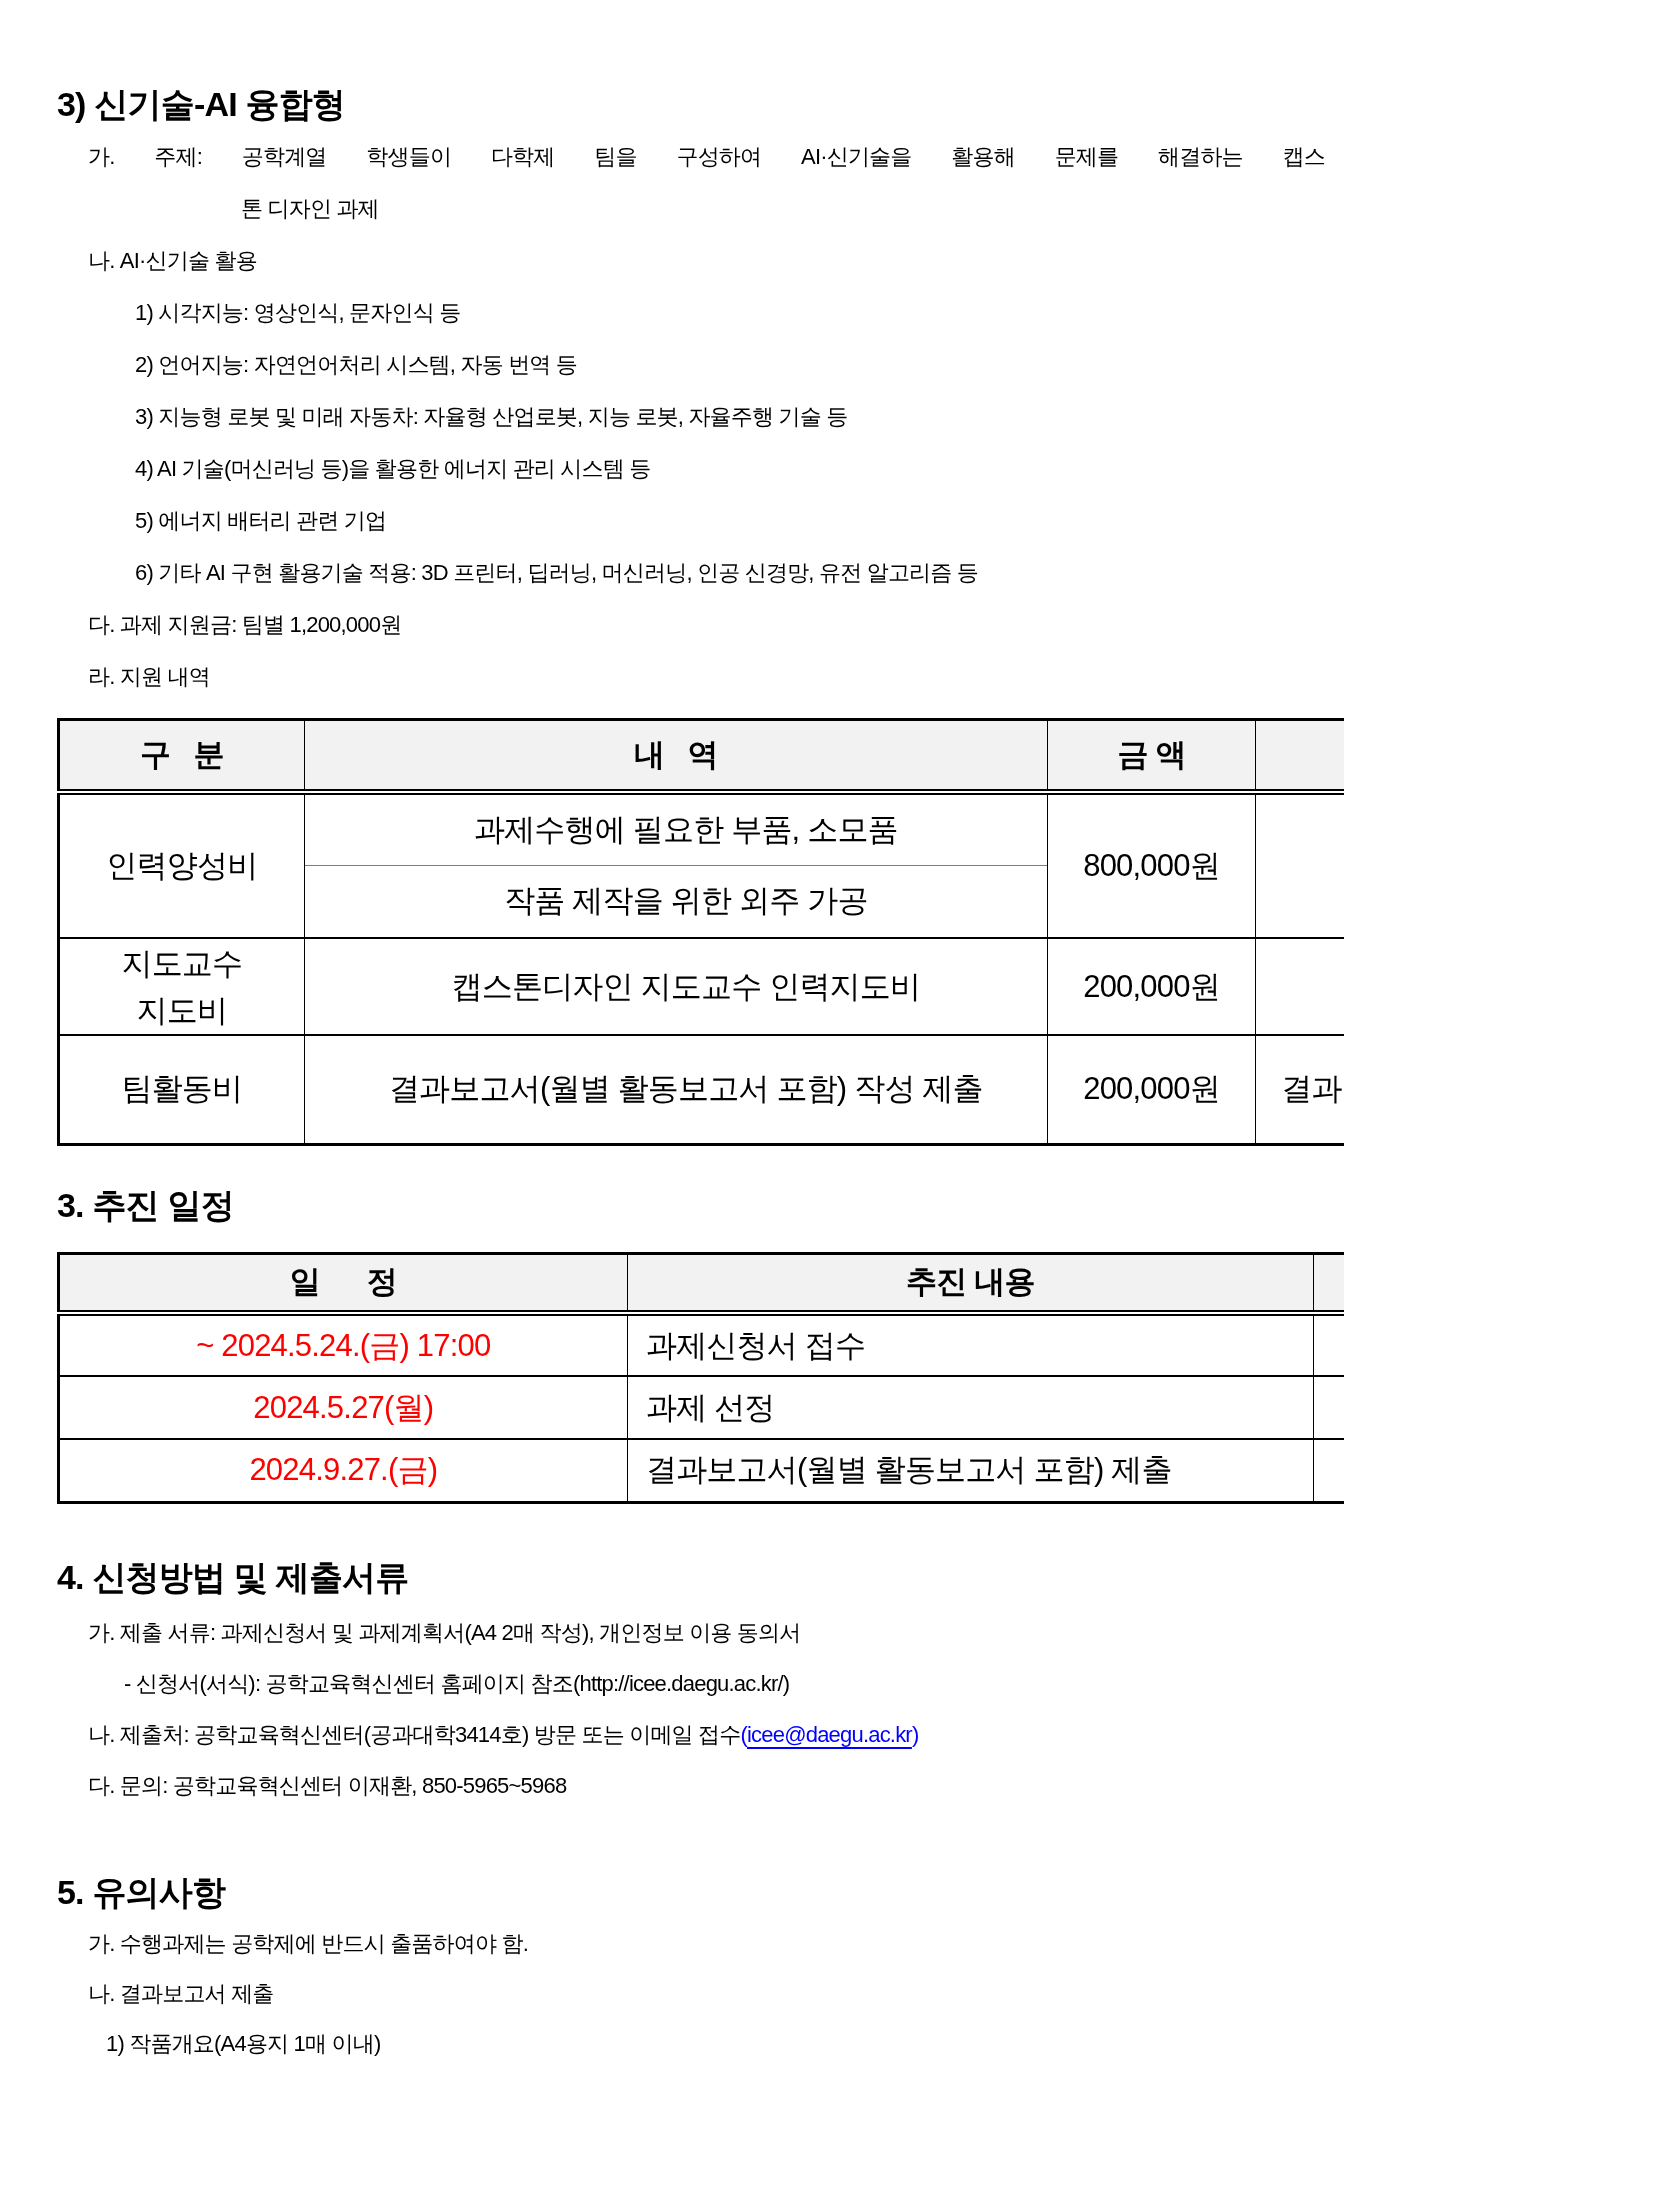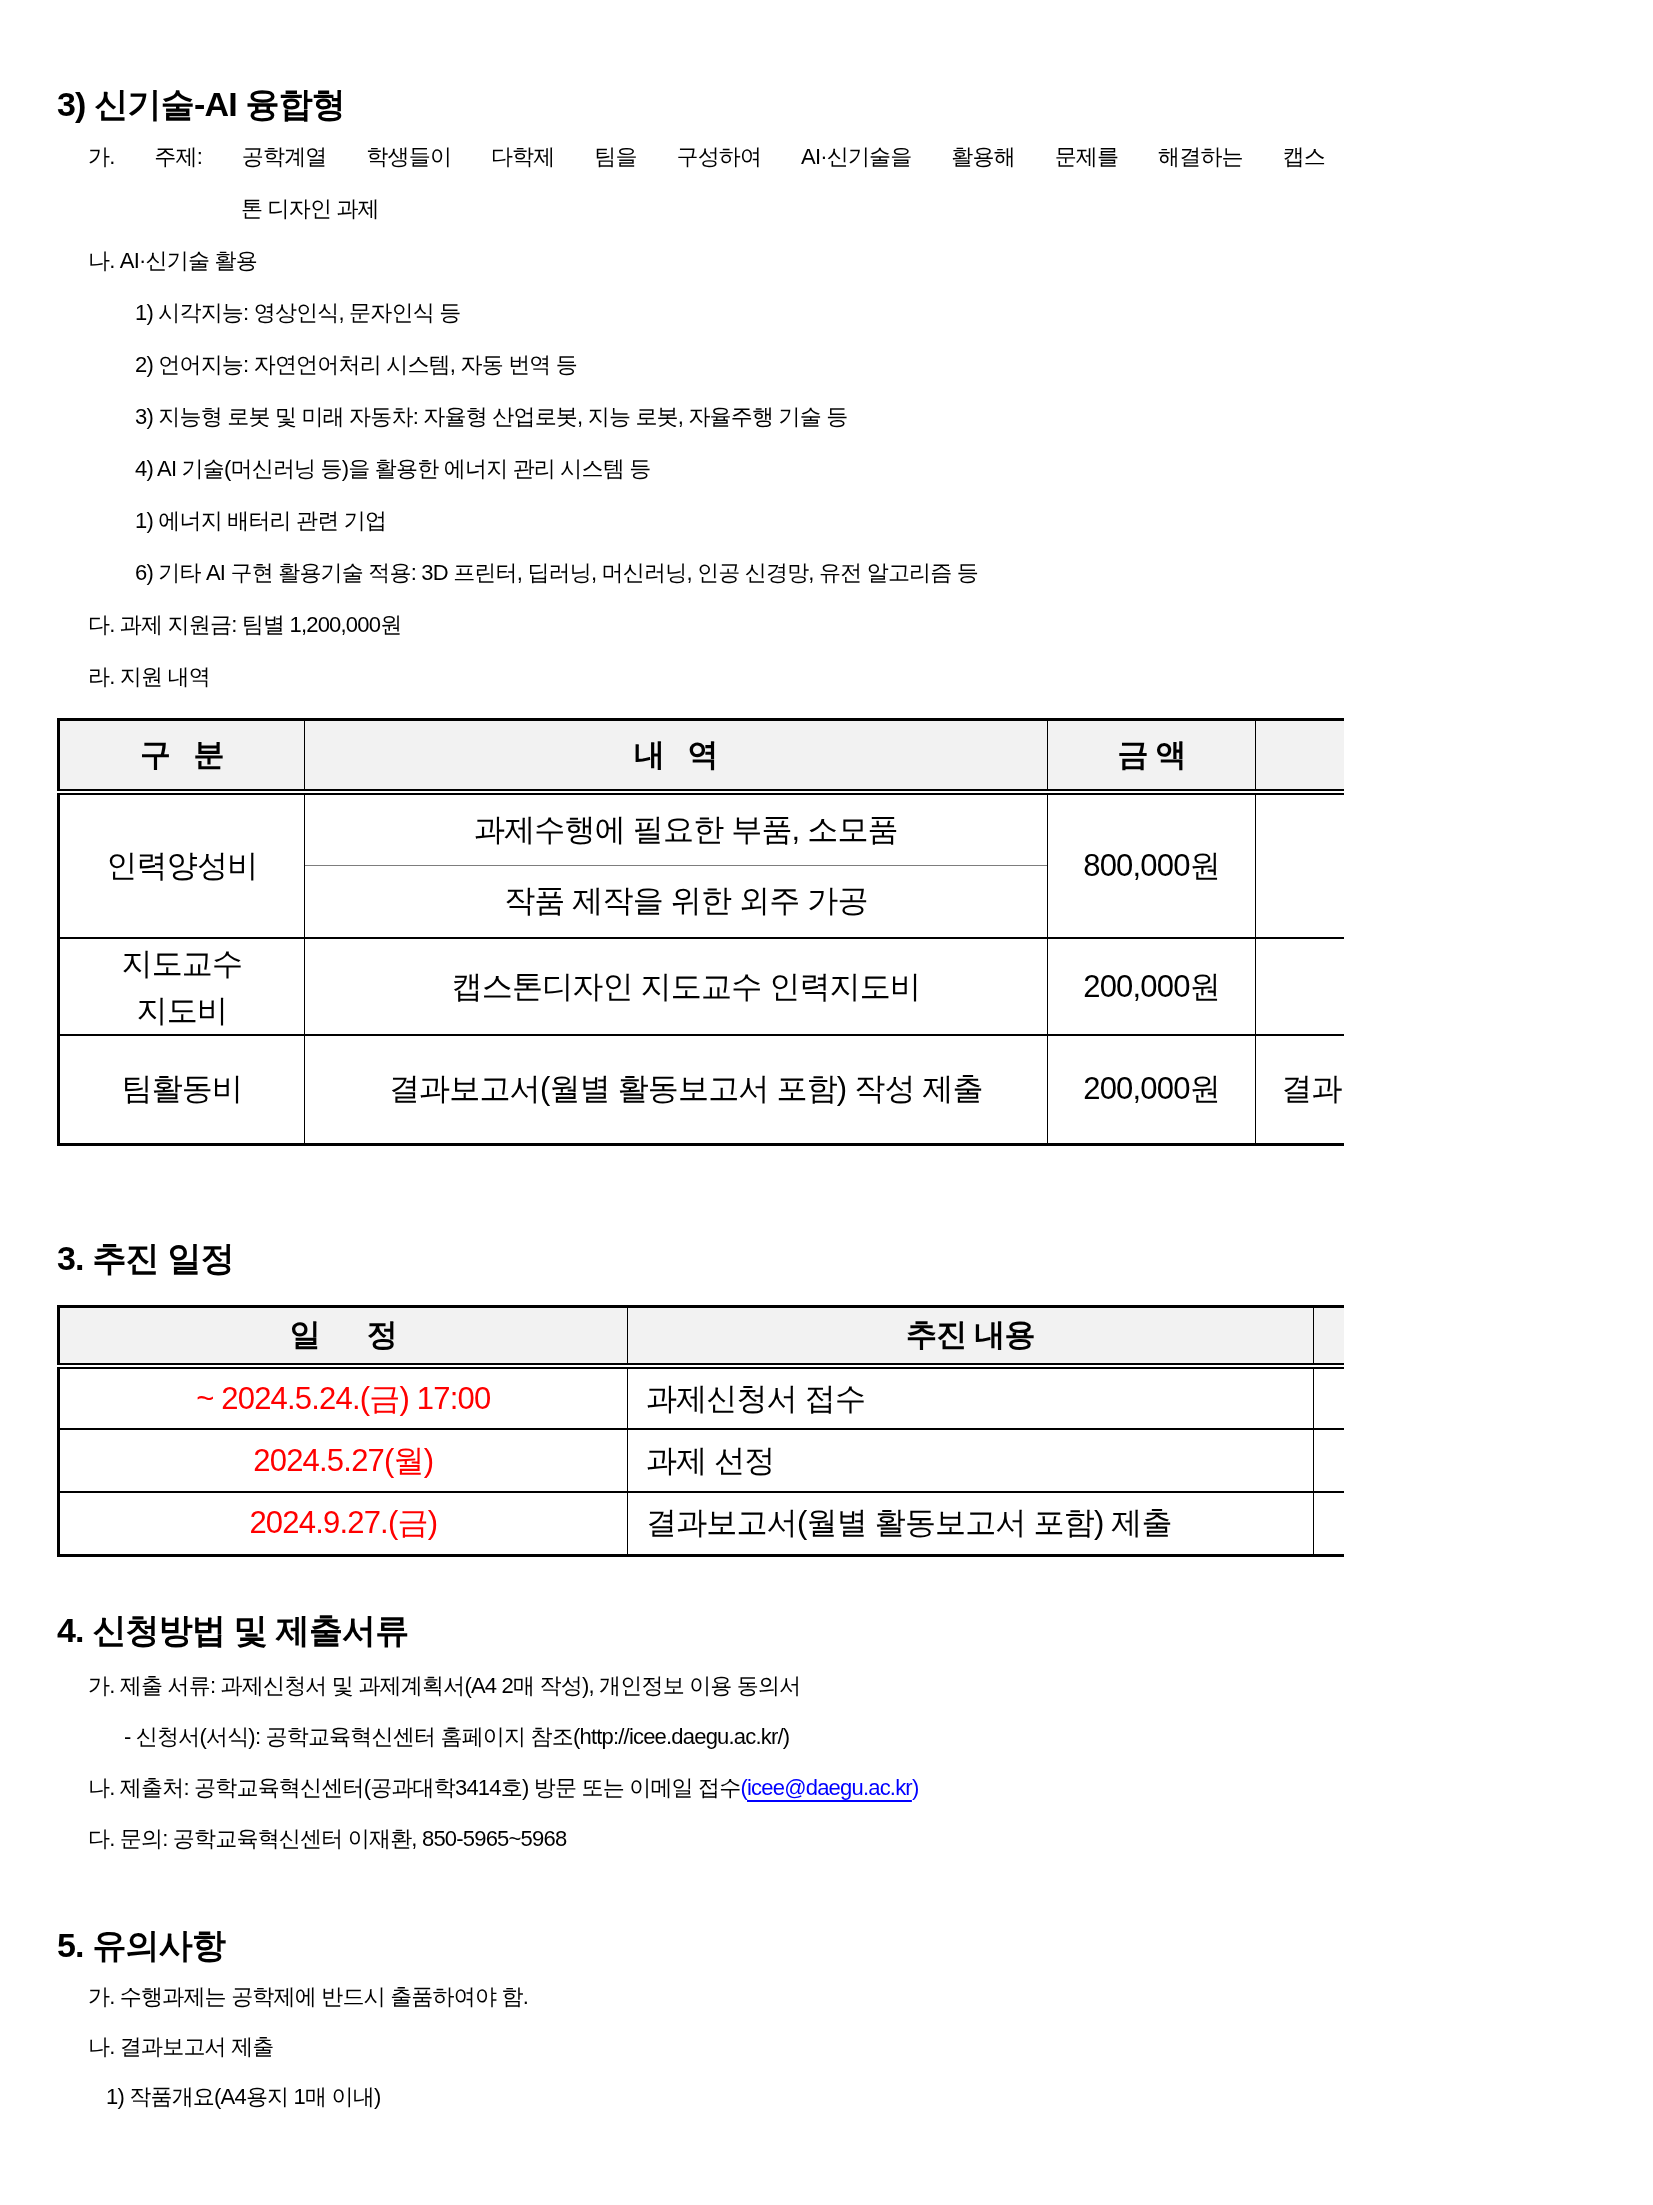--- a/index.html
+++ b/index.html
@@ -83,21 +83,21 @@
   td.detail { text-align: center; padding-left: 20px; }
   td.prewrap { white-space: pre-line; text-align: center; line-height: 47px; }
 
   .support-table { margin-top: 14.5px; }
   .support-table thead th { height: 73px; }
   .support-table tr.r1 td { height: 73px; }
   .support-table tr.r2 td { height: 73px; }
   .support-table tr.r3 td { height: 97px; }
   .support-table tr.r4 td { height: 109px; }
 
-  .sched-heading { margin-top: 85px; }
+  .sched-heading { margin-top: 32px; }
   .schedule-table { margin-top: 20px; }
   .schedule-table thead th { height: 60px; }
   .schedule-table td { height: 63px; }
   .schedule-table td.content { text-align: left; padding-left: 18.4px; }
 
   .sec4-heading { margin-top: 46px; }
   .sec5-heading { margin-top: 54px; }
   .sec4-block { margin-top: 3.1px; }
 </style>
 </head>
@@ -108,21 +108,21 @@
   <div class="h-big">3) 신기술-AI 융합형</div>
 
   <div class="doc-line just">가. 주제: 공학계열 학생들이 다학제 팀을 구성하여 AI·신기술을 활용해 문제를 해결하는 캡스</div>
   <div class="doc-line cont">톤 디자인 과제</div>
 
   <div class="doc-line lv1">나. AI·신기술 활용</div>
   <div class="doc-line lv2">1) 시각지능: 영상인식, 문자인식 등</div>
   <div class="doc-line lv2">2) 언어지능: 자연언어처리 시스템, 자동 번역 등</div>
   <div class="doc-line lv2">3) 지능형 로봇 및 미래 자동차: 자율형 산업로봇, 지능 로봇, 자율주행 기술 등</div>
   <div class="doc-line lv2">4) AI 기술(머신러닝 등)을 활용한 에너지 관리 시스템 등</div>
-  <div class="doc-line lv2">1) 에너지 배터리 관련 기업</div>
+  <div class="doc-line lv2">5) 에너지 배터리 관련 기업</div>
   <div class="doc-line lv2">6) 기타 AI 구현 활용기술 적용: 3D 프린터, 딥러닝, 머신러닝, 인공 신경망, 유전 알고리즘 등</div>
   <div class="doc-line lv1">다. 과제 지원금: 팀별 1,200,000원</div>
   <div class="doc-line lv1">라. 지원 내역</div>
 
   <table class="tbl support-table">
     <colgroup>
       <col style="width:15.6%">
       <col style="width:47.2%">
       <col style="width:13.2%">
       <col style="width:24.0%">

